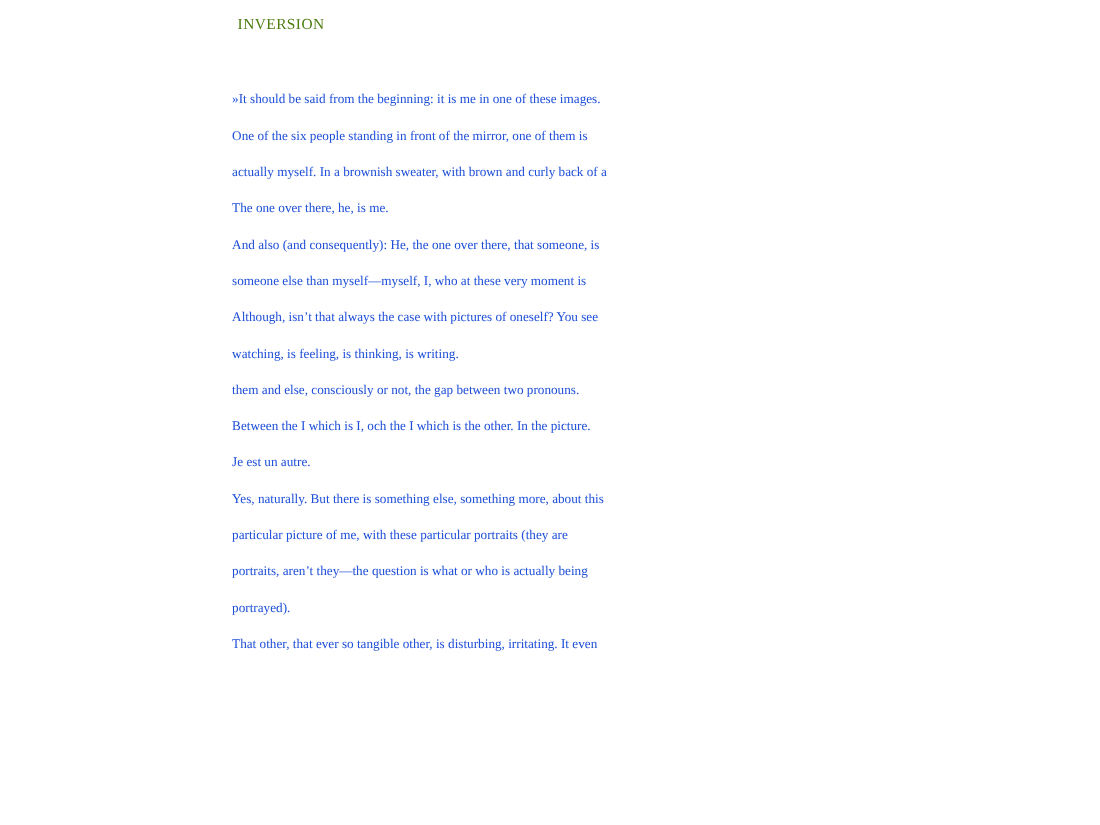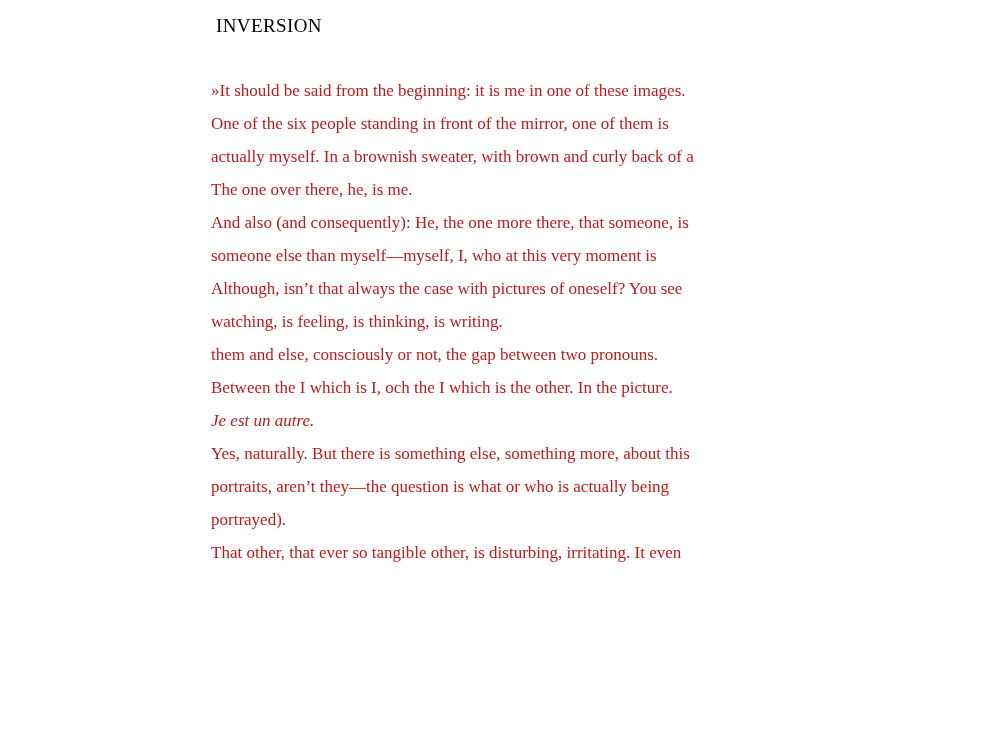--- a/index.html
+++ b/index.html
@@ -15,61 +15,61 @@
     width: 1000px;
     height: 750px;
     background: #ffffff;
     font-family: "Liberation Serif", "DejaVu Serif", serif;
     color: #1a1a1a;
   }
   .doc-title {
     position: absolute;
     left: 216px;
     top: 15px;
-    font-size: 19px;
+    font-size: 14px;
     letter-spacing: 0.4px;
     font-weight: 400;
-    color: #000000;
+    color: #4d7c0f;
     white-space: nowrap;
   }
   .doc-body {
     position: absolute;
     left: 211px;
     top: 74px;
     width: 640px;
   }
   .text-line {
-    font-size: 17px;
+    font-size: 12px;
     line-height: 33px;
     height: 33px;
     white-space: nowrap;
-    color: #b91c1c;
+    color: #1d4ed8;
   }
   .text-line.italic {
-    font-style: italic;
   }
 </style>
 </head>
 <body>
 
 <div class="page">
 
   <div class="doc-title">INVERSION</div>
 
   <div class="doc-body">
     <div class="text-line">»It should be said from the beginning: it is me in one of these images.</div>
     <div class="text-line">One of the six people standing in front of the mirror, one of them is</div>
     <div class="text-line">actually myself. In a brownish sweater, with brown and curly back of a</div>
     <div class="text-line">The one over there, he, is me.</div>
-    <div class="text-line">And also (and consequently): He, the one more there, that someone, is</div>
-    <div class="text-line">someone else than myself—myself, I, who at this very moment is</div>
+    <div class="text-line">And also (and consequently): He, the one over there, that someone, is</div>
+    <div class="text-line">someone else than myself—myself, I, who at these very moment is</div>
     <div class="text-line">Although, isn’t that always the case with pictures of oneself? You see</div>
     <div class="text-line">watching, is feeling, is thinking, is writing.</div>
     <div class="text-line">them and else, consciously or not, the gap between two pronouns.</div>
     <div class="text-line">Between the I which is I, och the I which is the other. In the picture.</div>
     <div class="text-line italic">Je est un autre.</div>
     <div class="text-line">Yes, naturally. But there is something else, something more, about this</div>
+    <div class="text-line">particular picture of me, with these particular portraits (they are</div>
     <div class="text-line">portraits, aren’t they—the question is what or who is actually being</div>
     <div class="text-line">portrayed).</div>
     <div class="text-line">That other, that ever so tangible other, is disturbing, irritating. It even</div>
   </div>
 
 </div>
 
 </body></html>

